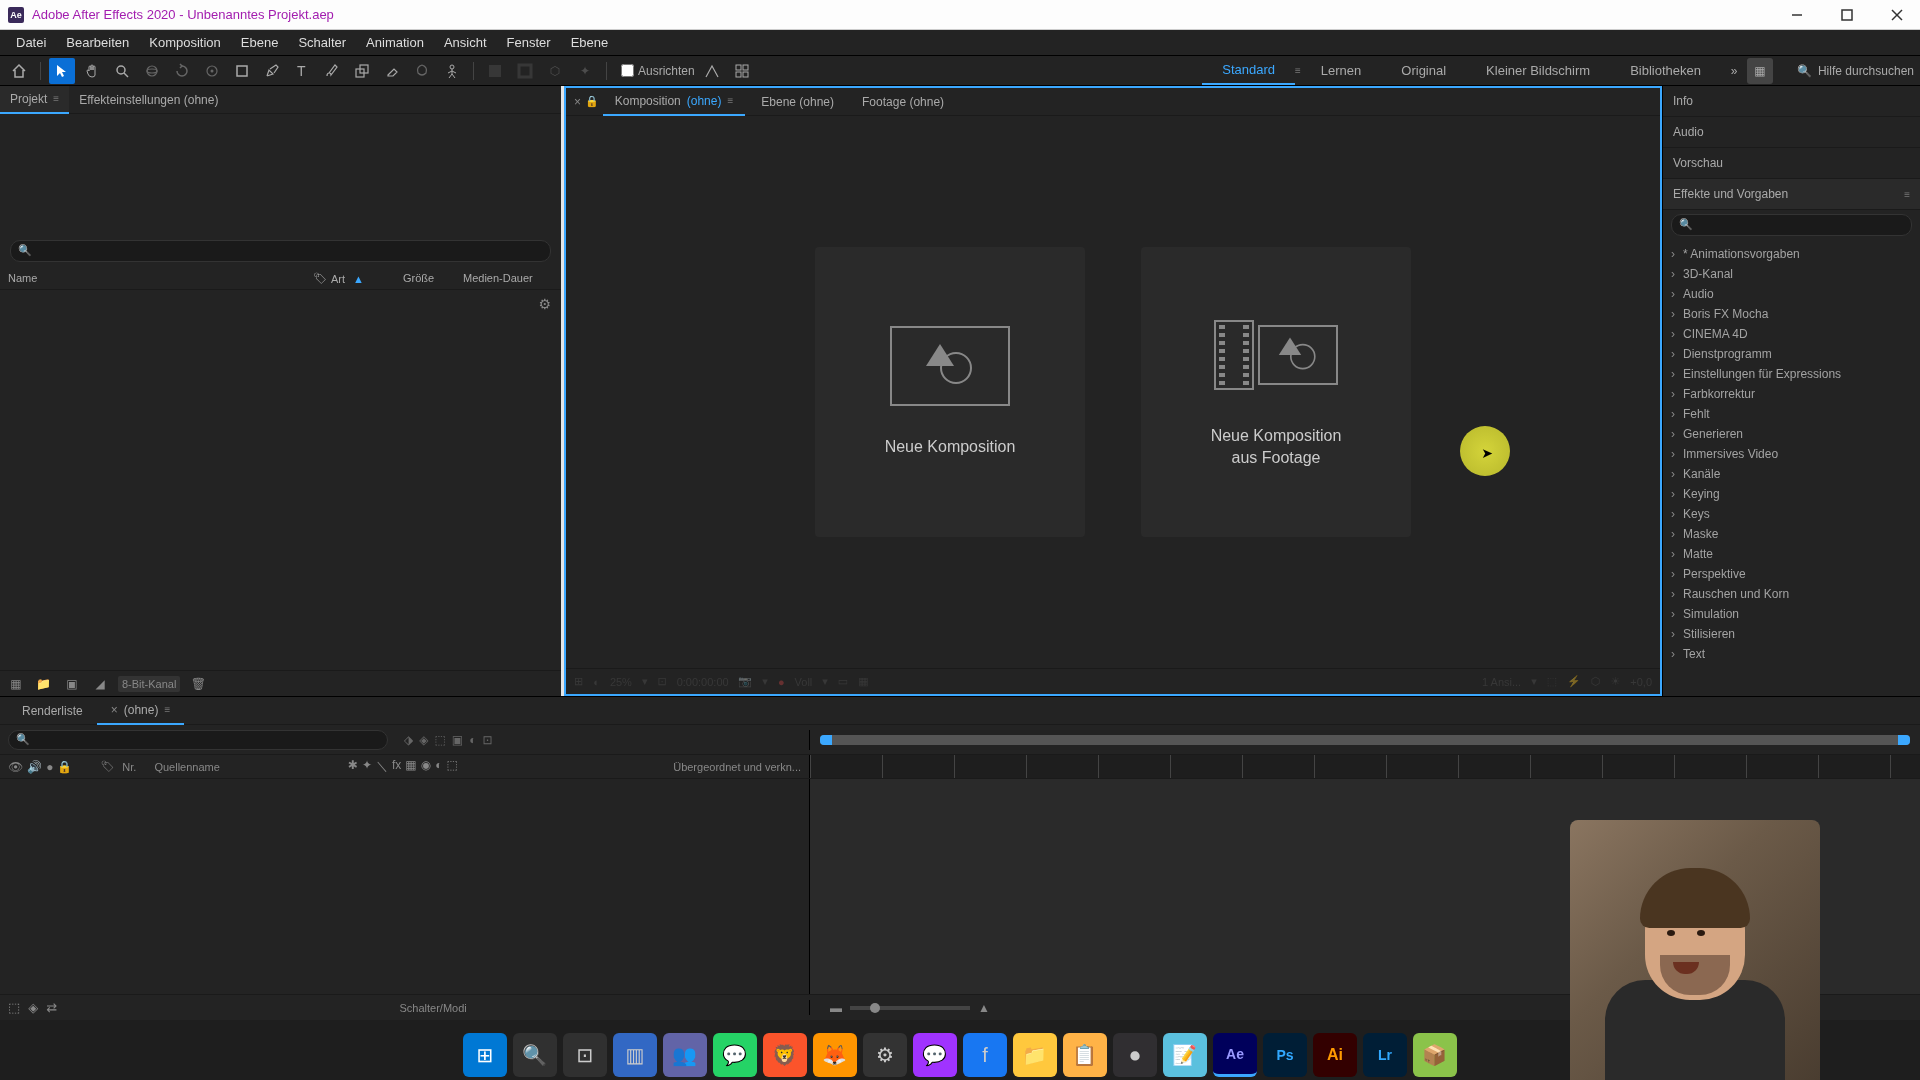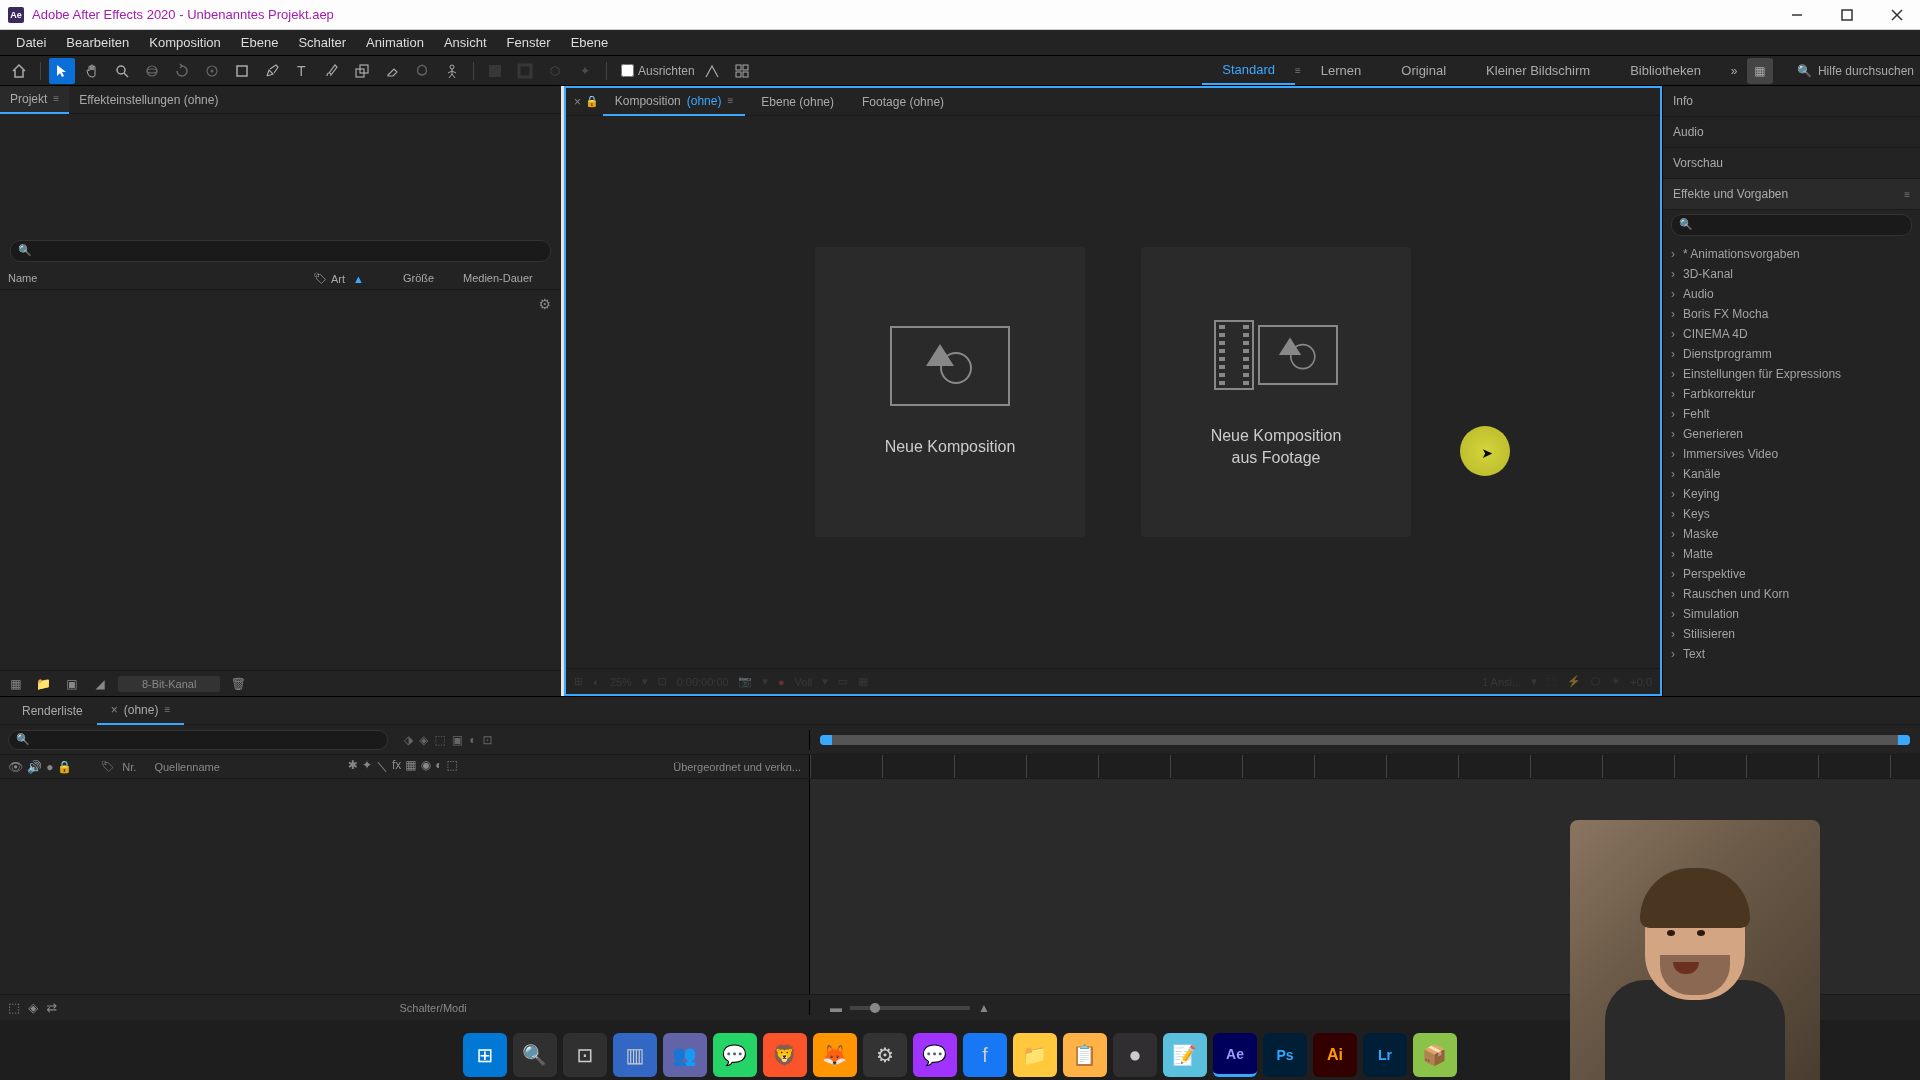--- a/index.html
+++ b/index.html
@@ -43,21 +43,21 @@
 .search-wrap .search-icon { position: absolute; left: 8px; top: 4px; color: #888; font-size: 11px; }
 .col-headers { display: flex; padding: 4px 8px; border-bottom: 1px solid #1a1a1a; color: #aaa; font-size: 11px; }
 .col-name { flex: 1; }
 .col-type { width: 90px; display: flex; align-items: center; gap: 4px; }
 .col-size { width: 60px; }
 .col-media { width: 90px; }
 .project-content { flex: 1; background: #232323; position: relative; }
 .flow-icon { position: absolute; right: 10px; top: 6px; color: #888; font-size: 14px; }
 .project-footer { height: 26px; border-top: 1px solid #1a1a1a; display: flex; align-items: center; padding: 0 6px; gap: 8px; color: #888; }
 .pf-btn { width: 20px; height: 20px; display: flex; align-items: center; justify-content: center; cursor: pointer; font-size: 12px; }
-.bit-depth { background: #333; padding: 2px 24px; border-radius: 2px; font-size: 11px; }
+.bit-depth { background: #333; padding: 2px 4px; border-radius: 2px; font-size: 11px; }
 
 
 .comp-viewer { flex: 1; background: #232323; display: flex; flex-direction: column; border: 2px solid #3ba8ff; }
 .viewer-tabs { display: flex; align-items: center; height: 28px; border-bottom: 1px solid #1a1a1a; padding-left: 8px; gap: 4px; }
 .viewer-tab { padding: 6px 12px; color: #aaa; font-size: 12px; cursor: pointer; display: flex; align-items: center; gap: 6px; }
 .viewer-tab.active { border-bottom: 2px solid #3ba8ff; }
 .viewer-tab .none { color: #3ba8ff; }
 .close-x { color: #888; cursor: pointer; }
 .lock-icon { color: #888; font-size: 11px; }
 .viewer-content { flex: 1; display: flex; align-items: center; justify-content: center; gap: 56px; background: #232323; position: relative; }

